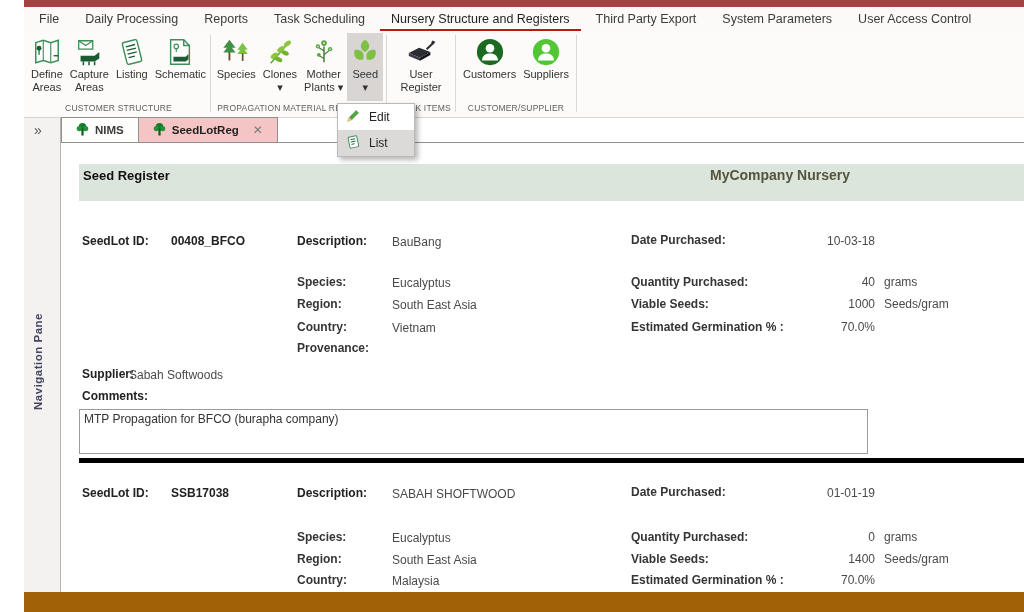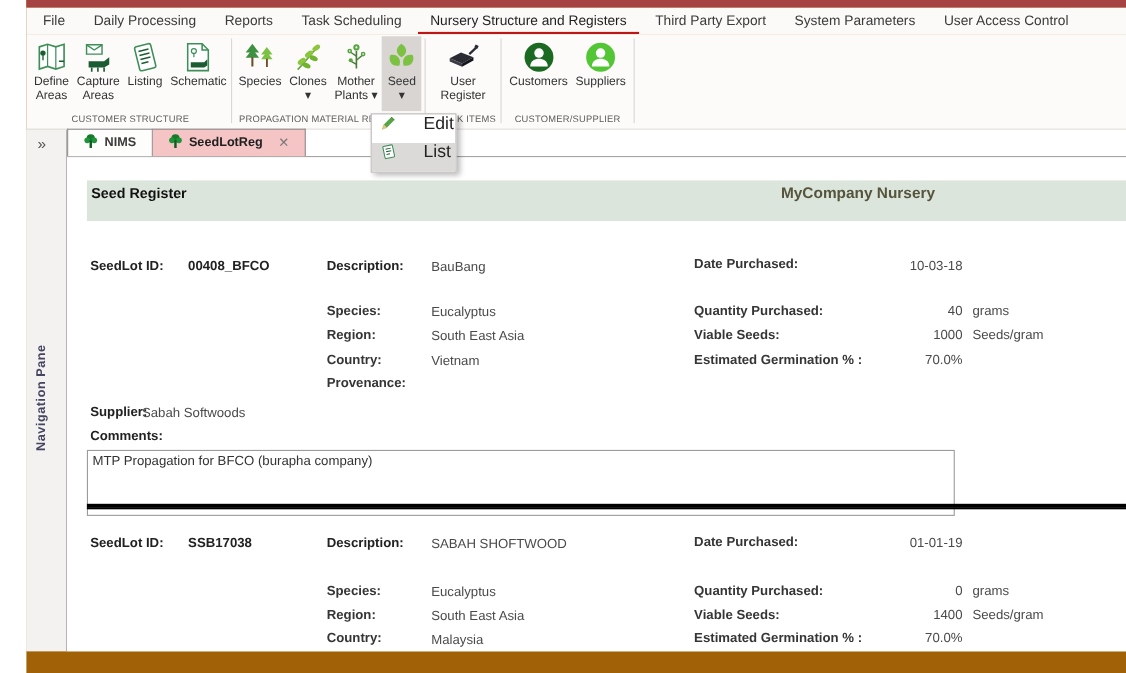--- a/index.html
+++ b/index.html
@@ -45,29 +45,29 @@
   
   .report { position:absolute; top:25px; left:0; right:0; bottom:0; background:#fff; overflow:hidden; font-size:12px; color:#404040; }
   .band { position:absolute; left:18px; right:0; top:21px; height:37px; background:#dce5db; }
   .report-title { position:absolute; left:22px; top:25px; font-size:13px; font-weight:bold; color:#111; }
   .company { position:absolute; left:599px; top:24px; width:240px; text-align:center; font-size:14px; font-weight:bold; color:#55543c; }
   .fl { position:absolute; font-weight:600; color:#353535; white-space:nowrap; }
   .flb { position:absolute; font-weight:bold; color:#222; white-space:nowrap; }
   .fv { position:absolute; color:#4a4a4a; white-space:nowrap; }
   .fvb { position:absolute; font-weight:bold; color:#222; white-space:nowrap; }
   .num { position:absolute; width:160px; text-align:right; color:#4a4a4a; }
-  .comments-box { position:absolute; left:18px; top:266px; width:789px; height:60px; border:1px solid #9b9b9b; padding:2px 4px; color:#333; }
+  .comments-box { position:absolute; left:18px; top:266px; width:789px; height:45px; border:1px solid #9b9b9b; padding:2px 4px; color:#333; }
   .divider { position:absolute; left:18px; right:2px; top:315px; height:1px; border-top:3px solid #000; border-bottom:2px solid #000; }
 
   
   .statusbar { position:absolute; left:0; right:0; bottom:0; height:20px; background:#f0efed; border-top:1px solid #c9c7c5; font-size:11px; color:#3c3c3c; line-height:19px; padding-left:8px; }
 
   
   .dropdown { position:absolute; left:313px; top:103px; width:78px; background:#fff; border:1px solid #bbb9b7; box-shadow:3px 3px 5px rgba(0,0,0,.28); z-index:50; }
-  .dd-item { height:26px; display:flex; align-items:flex-start; gap:24px; padding-left:7px; font-size:16px; color:#232323; cursor:pointer; }
+  .dd-item { height:26px; display:flex; align-items:center; gap:8px; padding-left:7px; font-size:12px; color:#232323; cursor:pointer; }
   .dd-item.hover { background:#dcdad9; }
 </style>
 </head>
 <body>
 
 <div class="app">
 
   <div class="titlebar"></div>
 
   <nav class="menubar">

